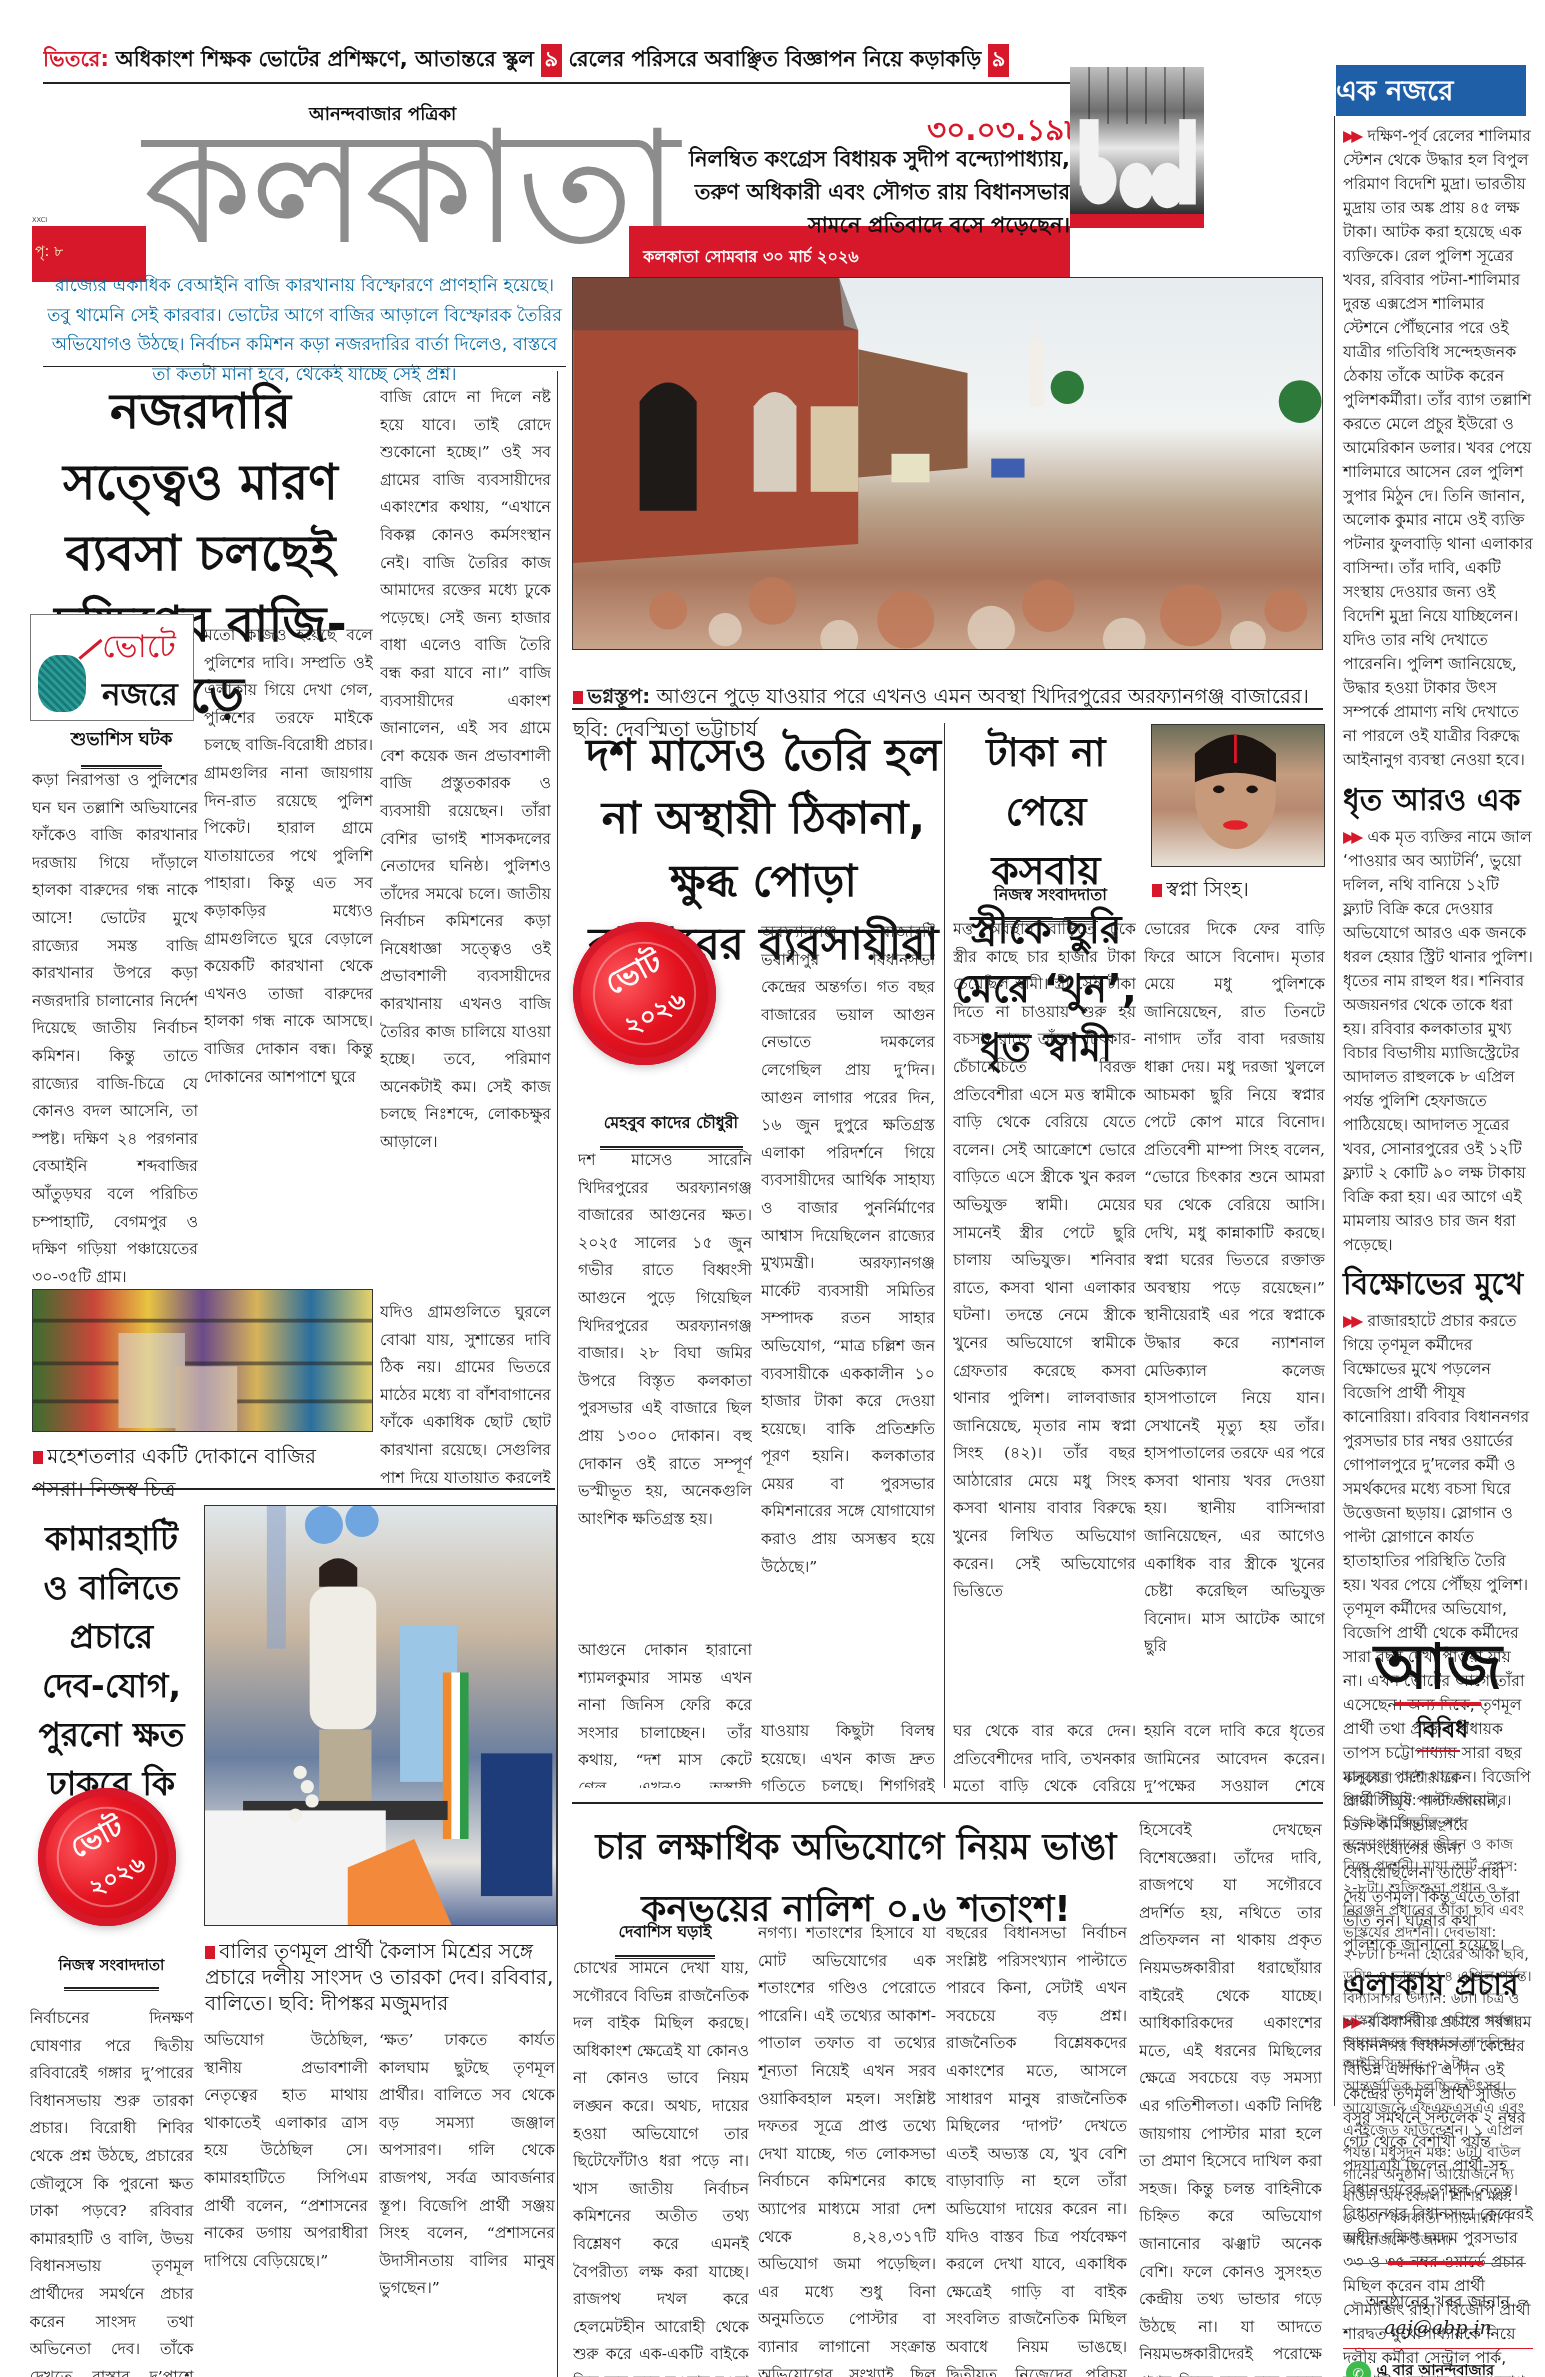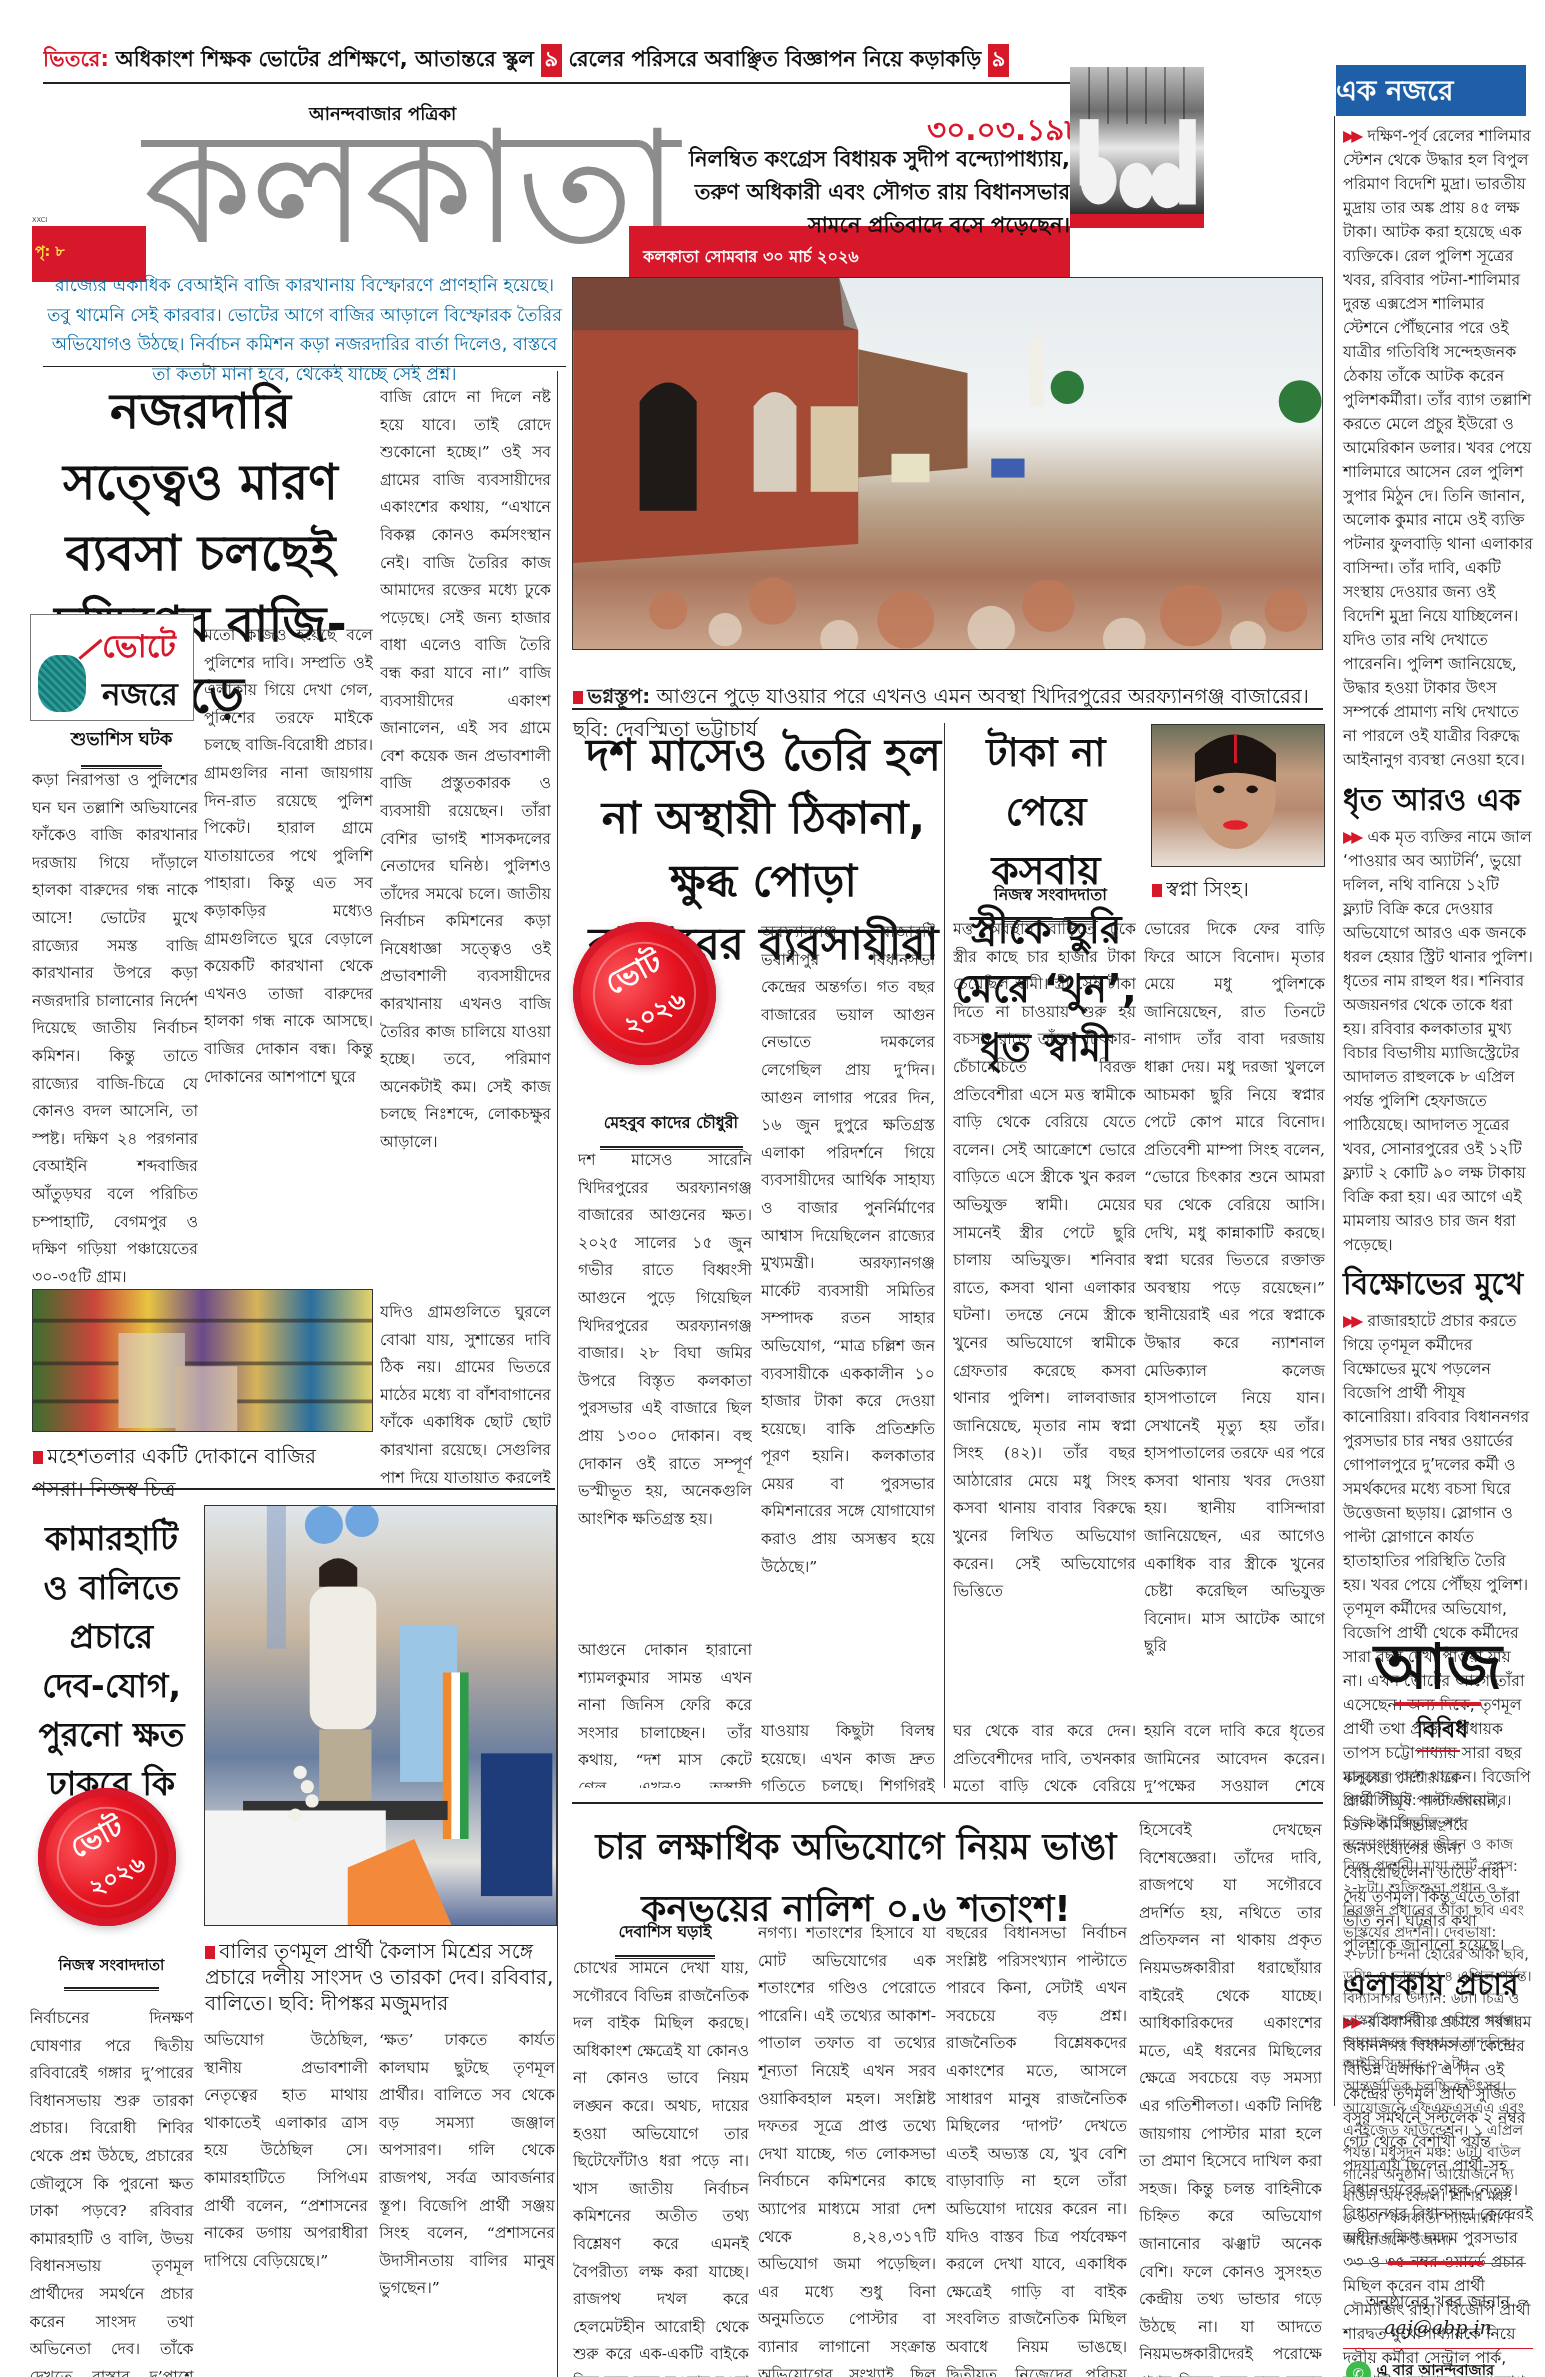--- a/index.html
+++ b/index.html
@@ -34,21 +34,21 @@
   <a style="color:#111;text-decoration:none;display:flex;align-items:center">
     <span>রেলের পরিসরে অবাঞ্ছিত বিজ্ঞাপন নিয়ে কড়াকড়ি</span>
     <span style="background:#d7182a;color:#fff;padding:0 3.8px;margin-left:6.7px">৯</span>
   </a>
 </div>
 <div class="rule" style="left:43px;top:82px;width:1027px;height:1.9px"></div>
 
 <div class="abs sans" style="left:309px;top:100px;font-size:18px;font-weight:bold">আনন্দবাজার পত্রিকা</div>
 <div class="abs sans" style="left:143px;top:109px;font-size:157px;font-weight:normal;color:#8c8c8c;line-height:1;letter-spacing:-2.9px">কলকাতা</div>
 <div class="abs sans" style="left:32px;top:216px;font-size:6.7px;color:#444">XXCI</div>
-<div class="abs sans" style="left:32px;top:226px;width:114px;height:56px;background:#d7182a;color:#fde047;font-size:14.3px;font-weight:bold;padding:14.3px 2.9px">
+<div class="abs sans" style="left:32px;top:226px;width:114px;height:56px;background:#d7182a;color:#fef9c3;font-size:14.3px;font-weight:normal;padding:14.3px 2.9px">
   <span>পৃ: ৮</span>
 </div>
 <div class="abs sans" style="left:629px;top:226px;width:441px;height:56px;background:#d7182a;color:#fff;font-size:16px;font-weight:bold;padding:18px 14.3px">
   <span>কলকাতা সোমবার ৩০ মার্চ ২০২৬</span>
 </div>
 
 <div class="abs sans red" style="left:927px;top:107px;font-size:29.5px;font-weight:bold;text-align:right;width:143px">৩০.০৩.১৯৮৯</div>
 <div class="abs sans" style="left:685px;top:143px;width:385px;font-size:21px;line-height:33px;font-weight:bold;text-align:right;color:#111">নিলম্বিত কংগ্রেস বিধায়ক সুদীপ বন্দ্যোপাধ্যায়, তরুণ অধিকারী এবং সৌগত রায় বিধানসভার সামনে প্রতিবাদে বসে পড়েছেন।</div>
 
 <div class="photo" style="left:1070px;top:67px;width:134px;height:147px;border:none;background:linear-gradient(180deg,#bfbfbf 0%,#6e6e6e 30%,#e8e8e8 55%,#2e2e2e 100%)">
@@ -115,21 +115,21 @@
 </div>
 
 <div class="abs sans" style="left:43px;top:271px;width:523px;font-size:17.6px;line-height:29.5px;text-align:center;color:#0369a1">রাজ্যের একাধিক বেআইনি বাজি কারখানায় বিস্ফোরণে প্রাণহানি হয়েছে। তবু থামেনি সেই কারবার। ভোটের আগে বাজির আড়ালে বিস্ফোরক তৈরির অভিযোগও উঠছে। নির্বাচন কমিশন কড়া নজরদারির বার্তা দিলেও, বাস্তবে তা কতটা মানা হবে, থেকেই যাচ্ছে সেই প্রশ্ন।</div>
 <div class="rule" style="left:43px;top:366px;width:523px;height:1.4px"></div>
 
 <div class="abs sans headline" style="left:29.5px;top:376px;width:342px;font-size:49px;line-height:71px">নজরদারি সত্ত্বেও মারণ ব্যবসা চলছেই দক্ষিণের বাজি-গড়ে</div>
 
 <div class="abs" style="left:30px;top:614px;width:164px;height:107px;border:1px solid #777;background:#fff;overflow:hidden">
   <div style="position:absolute;left:7.1px;top:40px;width:48px;height:57px;border-radius:40%;background:repeating-linear-gradient(45deg,#1b7a78 0 2.9px,#2a9c98 2.9px 5.7px)"></div>
   <div style="position:absolute;left:45px;top:33px;width:28.5px;height:2.9px;background:#d7182a;transform:rotate(-40deg)"></div>
-  <div class="sans red" style="position:absolute;left:71px;top:7.1px;font-size:31px;font-weight:bold">ভোটে</div>
+  <div class="sans red" style="position:absolute;left:71px;top:7.1px;font-size:31px;font-weight:normal">ভোটে</div>
   <div class="sans" style="position:absolute;left:71px;top:55px;font-size:31px;font-weight:bold">নজরে</div>
 </div>
 <div class="abs" style="left:43px;top:725px;width:157px">
   <div class="byline sans">শুভাশিস ঘটক</div>
   <div class="byline-rule" style="width:81px"></div>
 </div>
 <div class="abs body-text" style="left:32px;top:766px;width:166px;height:556px;overflow:hidden">কড়া নিরাপত্তা ও পুলিশের ঘন ঘন তল্লাশি অভিযানের ফাঁকেও বাজি কারখানার দরজায় গিয়ে দাঁড়ালে হালকা বারুদের গন্ধ নাকে আসে! ভোটের মুখে রাজ্যের সমস্ত বাজি কারখানার উপরে কড়া নজরদারি চালানোর নির্দেশ দিয়েছে জাতীয় নির্বাচন কমিশন। কিন্তু তাতে রাজ্যের বাজি-চিত্রে যে কোনও বদল আসেনি, তা স্পষ্ট। দক্ষিণ ২৪ পরগনার বেআইনি শব্দবাজির আঁতুড়ঘর বলে পরিচিত চম্পাহাটি, বেগমপুর ও দক্ষিণ গড়িয়া পঞ্চায়েতের ৩০-৩৫টি গ্রাম।</div>
 <div class="abs body-text" style="left:204px;top:621px;width:169px;height:701px;overflow:hidden">মতো কাজও হয়েছে বলে পুলিশের দাবি। সম্প্রতি ওই এলাকায় গিয়ে দেখা গেল, পুলিশের তরফে মাইকে চলছে বাজি-বিরোধী প্রচার। গ্রামগুলির নানা জায়গায় দিন-রাত রয়েছে পুলিশ পিকেট। হারাল গ্রামে যাতায়াতের পথে পুলিশি পাহারা। কিন্তু এত সব কড়াকড়ির মধ্যেও গ্রামগুলিতে ঘুরে বেড়ালে কয়েকটি কারখানা থেকে এখনও তাজা বারুদের হালকা গন্ধ নাকে আসছে। বাজির দোকান বন্ধ। কিন্তু দোকানের আশপাশে ঘুরে</div>
 <div class="abs body-text" style="left:380px;top:383px;width:171px;height:906px;overflow:hidden">বাজি রোদে না দিলে নষ্ট হয়ে যাবে। তাই রোদে শুকোনো হচ্ছে।” ওই সব গ্রামের বাজি ব্যবসায়ীদের একাংশের কথায়, “এখানে বিকল্প কোনও কর্মসংস্থান নেই। বাজি তৈরির কাজ আমাদের রক্তের মধ্যে ঢুকে পড়েছে। সেই জন্য হাজার বাধা এলেও বাজি তৈরি বন্ধ করা যাবে না।” বাজি ব্যবসায়ীদের একাংশ জানালেন, এই সব গ্রামে বেশ কয়েক জন প্রভাবশালী বাজি প্রস্তুতকারক ও ব্যবসায়ী রয়েছেন। তাঁরা বেশির ভাগই শাসকদলের নেতাদের ঘনিষ্ঠ। পুলিশও তাঁদের সমঝে চলে। জাতীয় নির্বাচন কমিশনের কড়া নিষেধাজ্ঞা সত্ত্বেও ওই প্রভাবশালী ব্যবসায়ীদের কারখানায় এখনও বাজি তৈরির কাজ চালিয়ে যাওয়া হচ্ছে। তবে, পরিমাণ অনেকটাই কম। সেই কাজ চলছে নিঃশব্দে, লোকচক্ষুর আড়ালে।</div>
 <div class="abs body-text" style="left:380px;top:1298px;width:171px;height:185px;overflow:hidden">যদিও গ্রামগুলিতে ঘুরলে বোঝা যায়, সুশান্তের দাবি ঠিক নয়। গ্রামের ভিতরে মাঠের মধ্যে বা বাঁশবাগানের ফাঁকে একাধিক ছোট ছোট কারখানা রয়েছে। সেগুলির পাশ দিয়ে যাতায়াত করলেই নাকে আসে বারুদের গন্ধ। অর্থাৎ, ভিতরে বাজি তৈরি চলছে পুরোদমে। (চলবে)</div>

